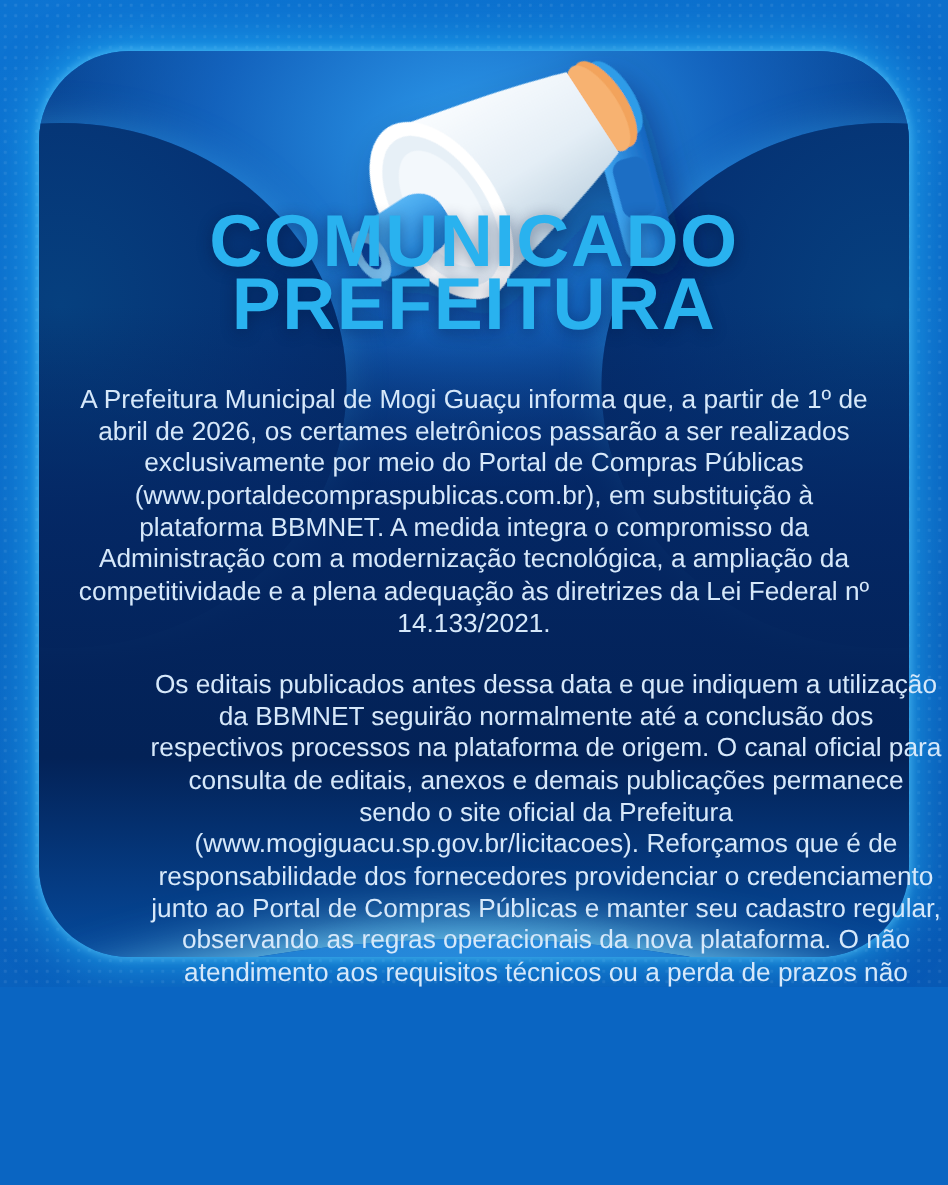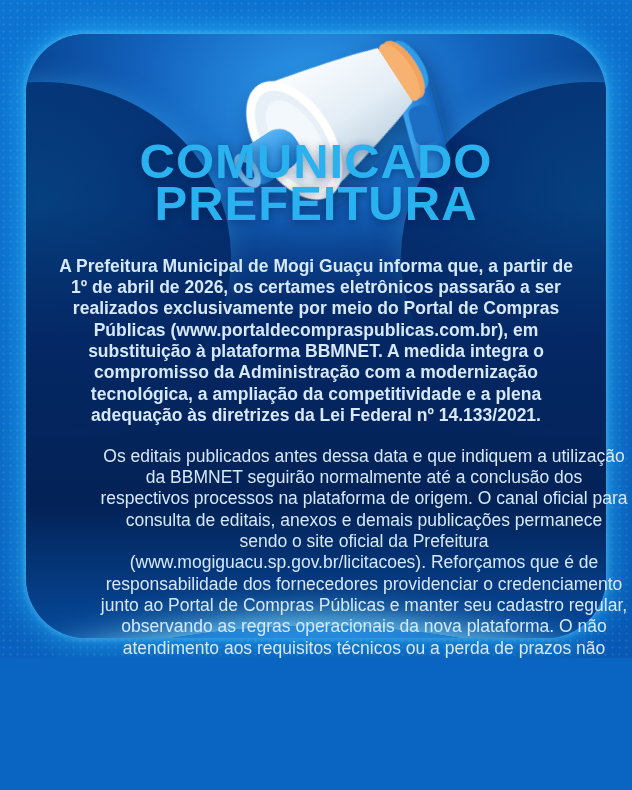--- a/index.html
+++ b/index.html
@@ -93,21 +93,21 @@
   .para {
     position: absolute;
     left: 50%;
     transform: translateX(-50%);
     width: 528px;
     text-align: center;
     font-size: 17.5px;
     line-height: 1.22;
     color: #d6e8fa;
   }
-  .para-1 { top: 238px; font-weight: bold; }
+  .para-1 { top: 238px; }
   .para-2 { top: 428px; margin-left: 48px; }
   
   .logo {
     position: absolute;
     left: 0; right: 0; top: 712px;
     display: flex;
     align-items: center;
     justify-content: center;
     gap: 11px;
   }

